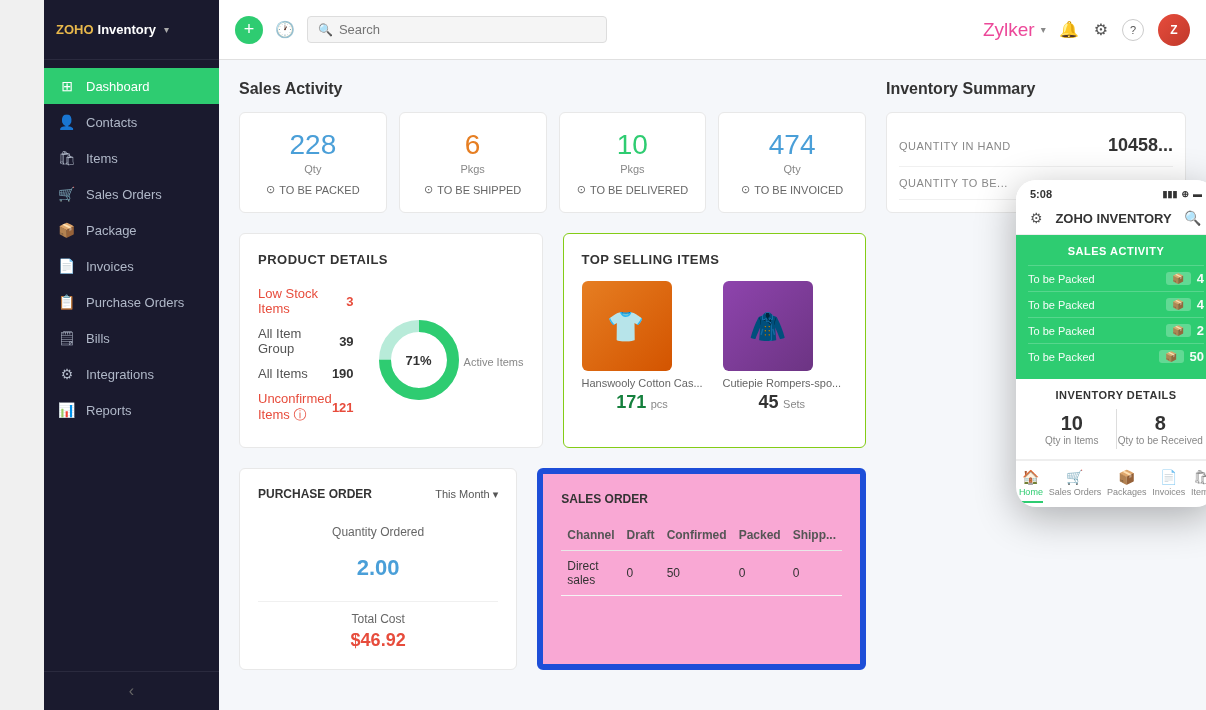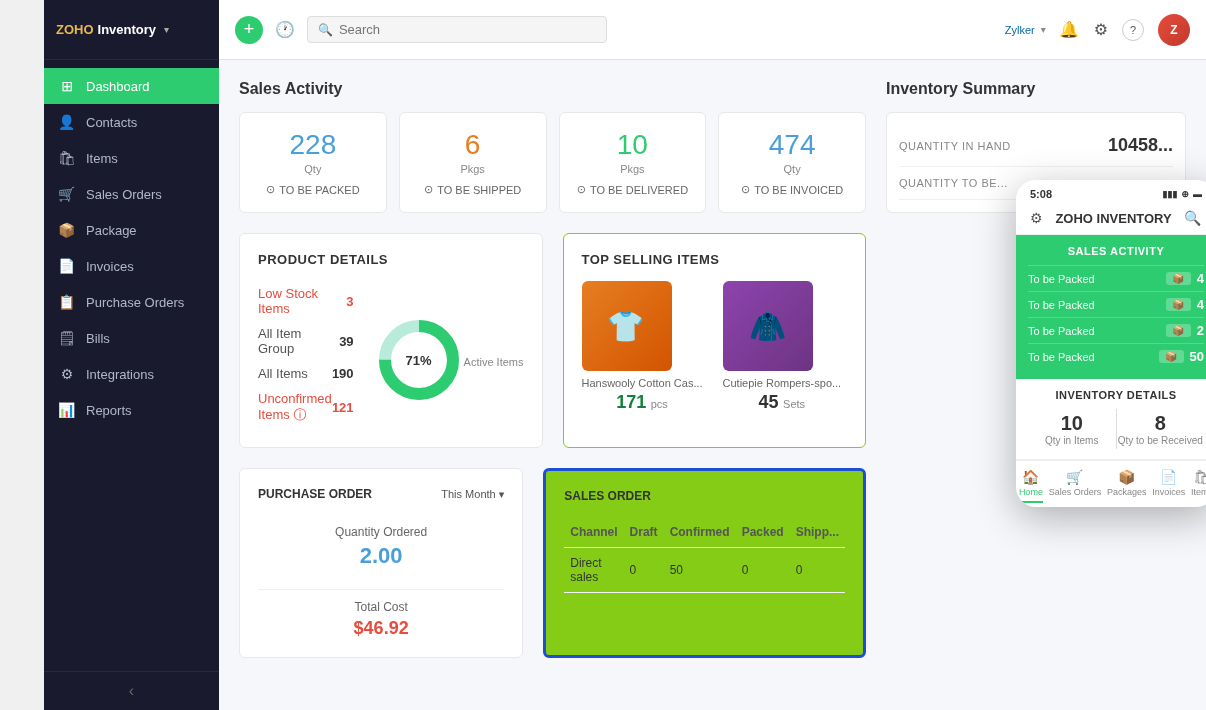--- a/index.html
+++ b/index.html
@@ -304,30 +304,30 @@
       font-weight: 700;
       text-transform: uppercase;
       color: #333;
     }
     .po-filter {
       font-size: 11px;
       color: #555;
       cursor: pointer;
     }
     .po-metric { text-align: center; padding: 10px 0; }
-    .po-metric-label { font-size: 12px; color: #666; margin-bottom: 4px; }
+    .po-metric-label { font-size: 12px; color: #666; margin-bottom: 16px; }
     .po-metric-value { font-size: 22px; font-weight: 700; color: #4a9fd8; }
     .po-divider { border: none; border-top: 1px solid #f0f0f0; margin: 10px 0; }
     .po-cost-label { font-size: 12px; color: #666; text-align: center; margin-bottom: 4px; }
     .po-cost-value { font-size: 18px; font-weight: 700; color: #e74c3c; text-align: center; }
 
     
     .sales-order-section {
-      background: #84cc16;
-      border: 3px solid #1d4ed8;
+      background: #f9a8d4;
+      border: 6px solid #1d4ed8;
       border-radius: 6px;
       padding: 18px;
     }
     .so-title {
       font-size: 12px;
       font-weight: 700;
       text-transform: uppercase;
       color: #333;
       margin-bottom: 14px;
     }
@@ -514,21 +514,21 @@
     <div class="header-add-btn">
       <span>+</span>
     </div>
     <span class="header-clock">🕐</span>
     <div class="search-bar">
       <span class="search-icon">🔍</span>
       <input class="search-input" type="text" placeholder="Search" style="">
     </div>
     <div class="header-right">
       <div class="header-user">
-        <span style="font-size:11px;color:#0369a1;">Zylker</span>
+        <span style="font-size:19px;color:#ec4899;">Zylker</span>
         <span style="font-size:10px;color:#888;">▾</span>
       </div>
       <span class="header-icon">🔔</span>
       <span class="header-icon">⚙</span>
       <span class="header-icon" style="border:1px solid #ccc;border-radius:50%;width:22px;height:22px;display:inline-flex;align-items:center;justify-content:center;font-size:11px;">?</span>
       <div class="avatar">Z</div>
     </div>
   </header>
 
   <div class="content">

